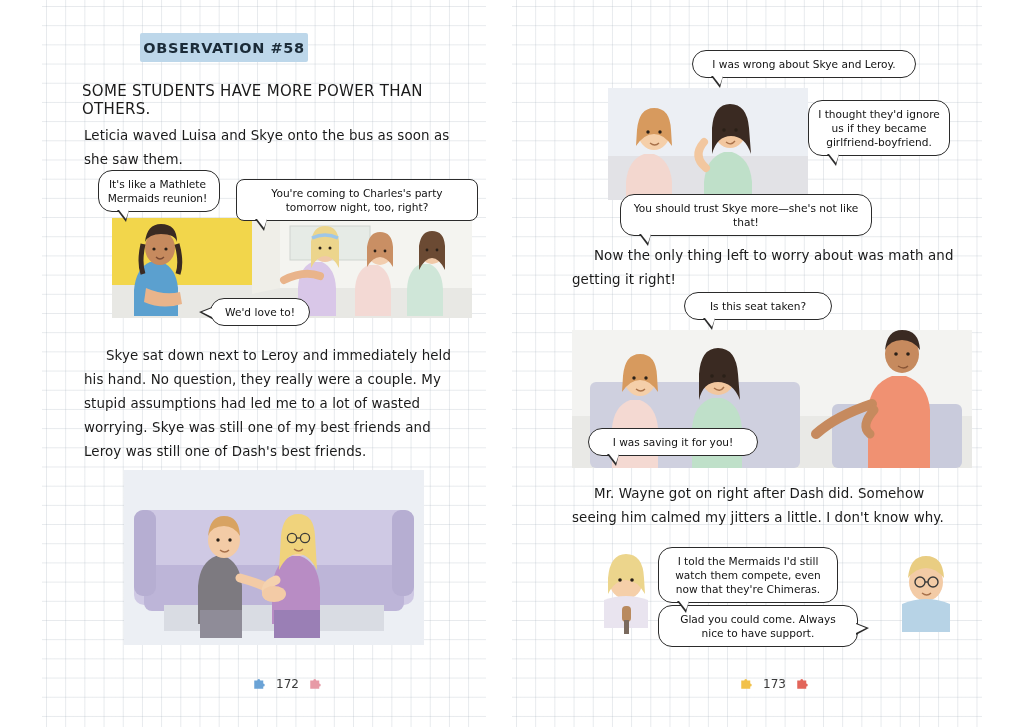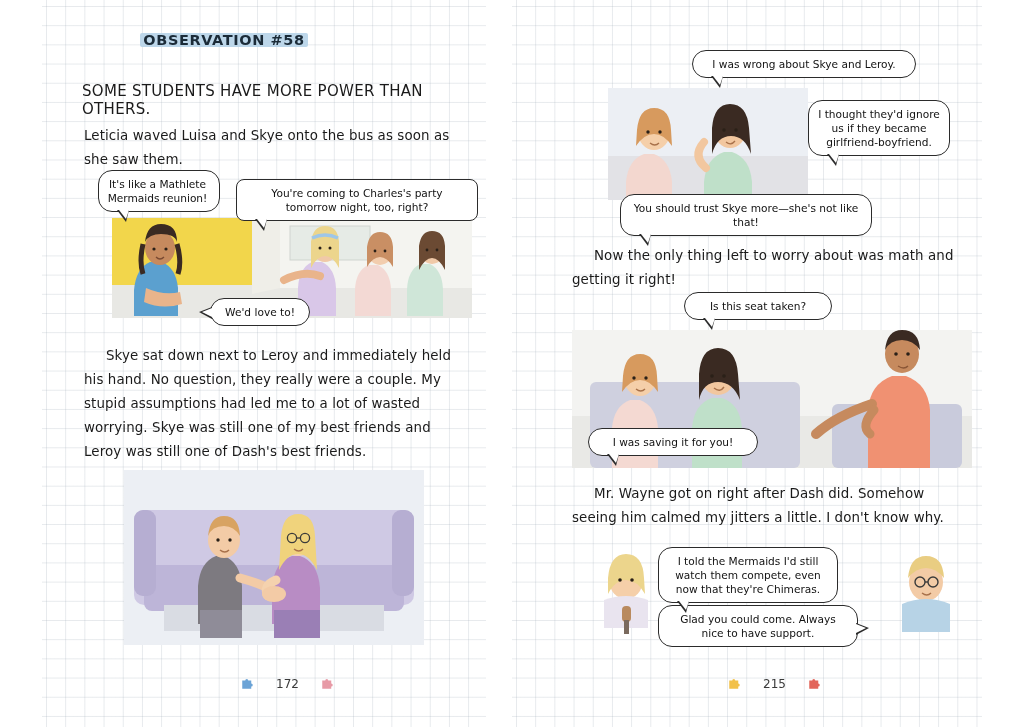--- a/index.html
+++ b/index.html
@@ -43,21 +43,21 @@
   }
   .edge-left  { position:absolute; left:0;   top:0; width:42px; height:727px; background:#fff; }
   .edge-right { position:absolute; left:982px; top:0; width:42px; height:727px; background:#fff; }
 
   
   .obs-banner {
     position: absolute;
     left: 140px;
     top: 33px;
     width: 168px;
-    height: 14px;
+    height: 29px;
     background: #bdd7ea;
     border-radius: 2px;
     display: flex;
     align-items: center;
     justify-content: center;
     color: #1b2b38;
     font-size: 14.5px;
     letter-spacing: 0.6px;
     font-weight: bold;
     font-family: "DejaVu Sans", sans-serif;
@@ -82,23 +82,24 @@
   .p-l2 { left: 42px; top: 344px;  width: 374px; text-indent: 22px; }
   .p-r1 { left: 60px; top: 244px;  width: 390px; text-indent: 22px; }
   .p-r2 { left: 60px; top: 482px;  width: 396px; text-indent: 22px; }
 
   
   .footer {
     position: absolute;
     bottom: 36px;
     display: flex;
     align-items: center;
-    gap: 21px;
+    gap: 9px;
     font-size: 12px;
     color: #3a3a3a;
+    padding-left: 12px;
   }
   .footer-left  { left: 198px; }
   .footer-right { left: 215px; }
   .puz {
     width: 15px; height: 15px;
     position: relative;
     display: inline-block;
   }
   .puz svg { display:block; }
 
@@ -416,21 +417,21 @@
     <div class="bubble tail-r" style="left:146px; top:605px; width:200px;">Glad you could come. Always nice to have support.</div>
 
     <div class="bubble tail-bl" style="left:146px; top:547px; width:180px;">I told the Mermaids I'd still watch them compete, even now that they're Chimeras.</div>
 
     <div class="footer footer-right">
       <span class="puz">
         <svg width="15" height="15" viewBox="0 0 20 20">
             <path d="M3 6h4a2 2 0 1 1 4 0h4v4a2 2 0 1 1 0 4v3H3z" fill="#f2c14a"></path>
           </svg>
       </span>
-      <span>215</span>
+      <span>173</span>
       <span class="puz">
         <svg width="15" height="15" viewBox="0 0 20 20">
             <path d="M3 6h4a2 2 0 1 1 4 0h4v4a2 2 0 1 1 0 4v3H3z" fill="#e2655a"></path>
           </svg>
       </span>
     </div>
   </div>
 
 </div>
 

